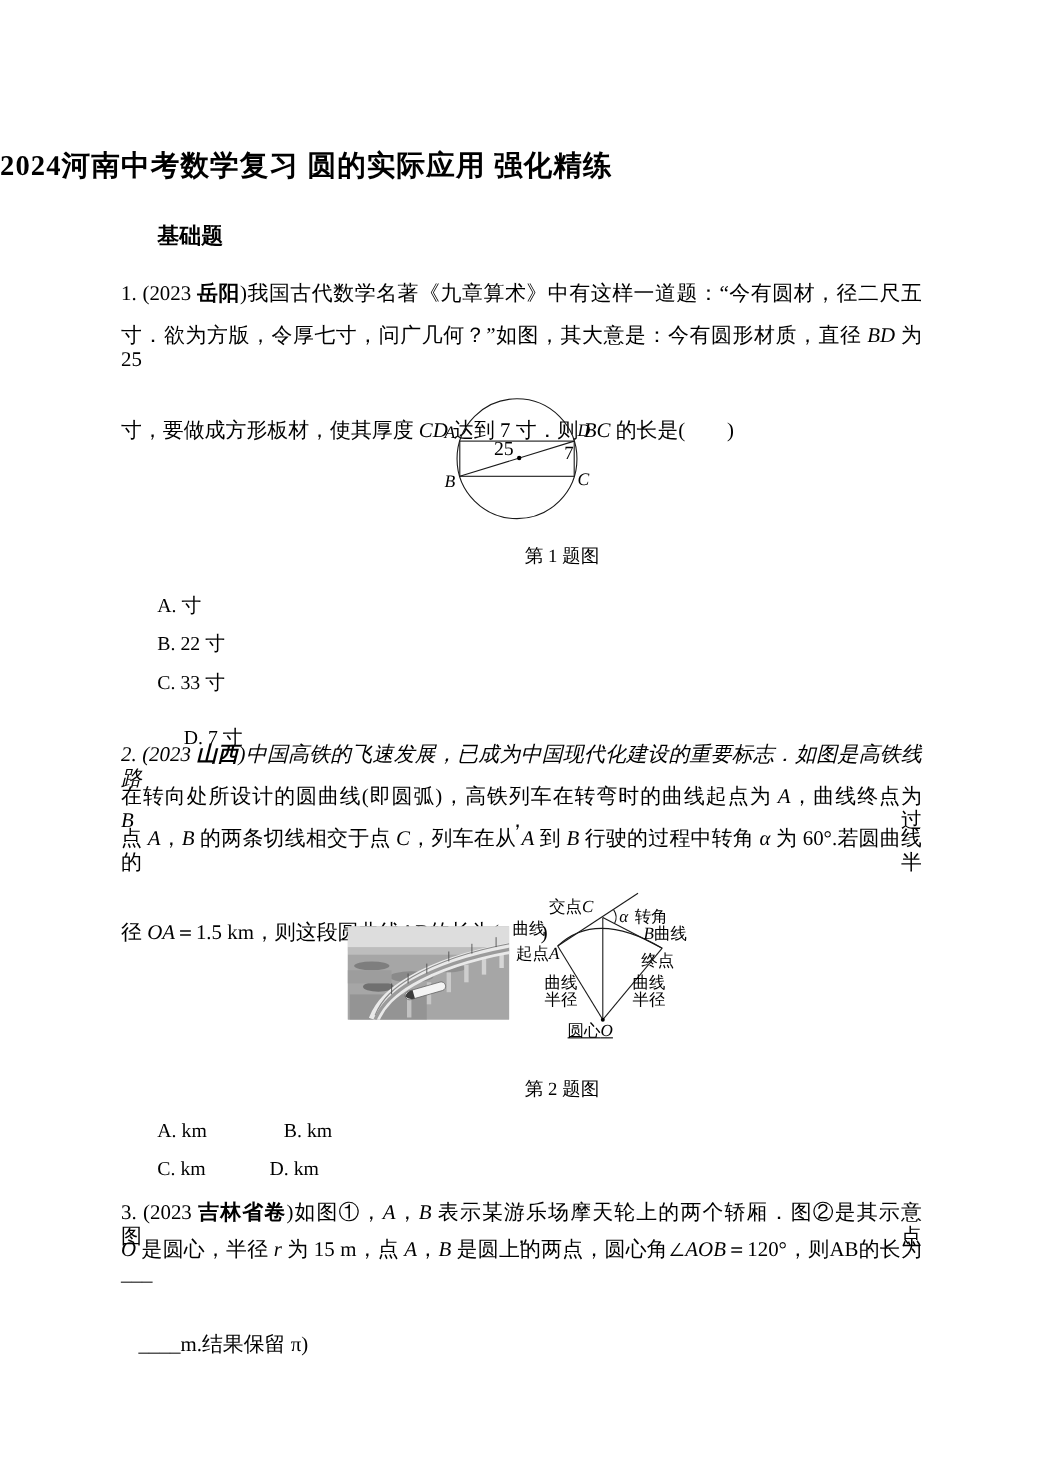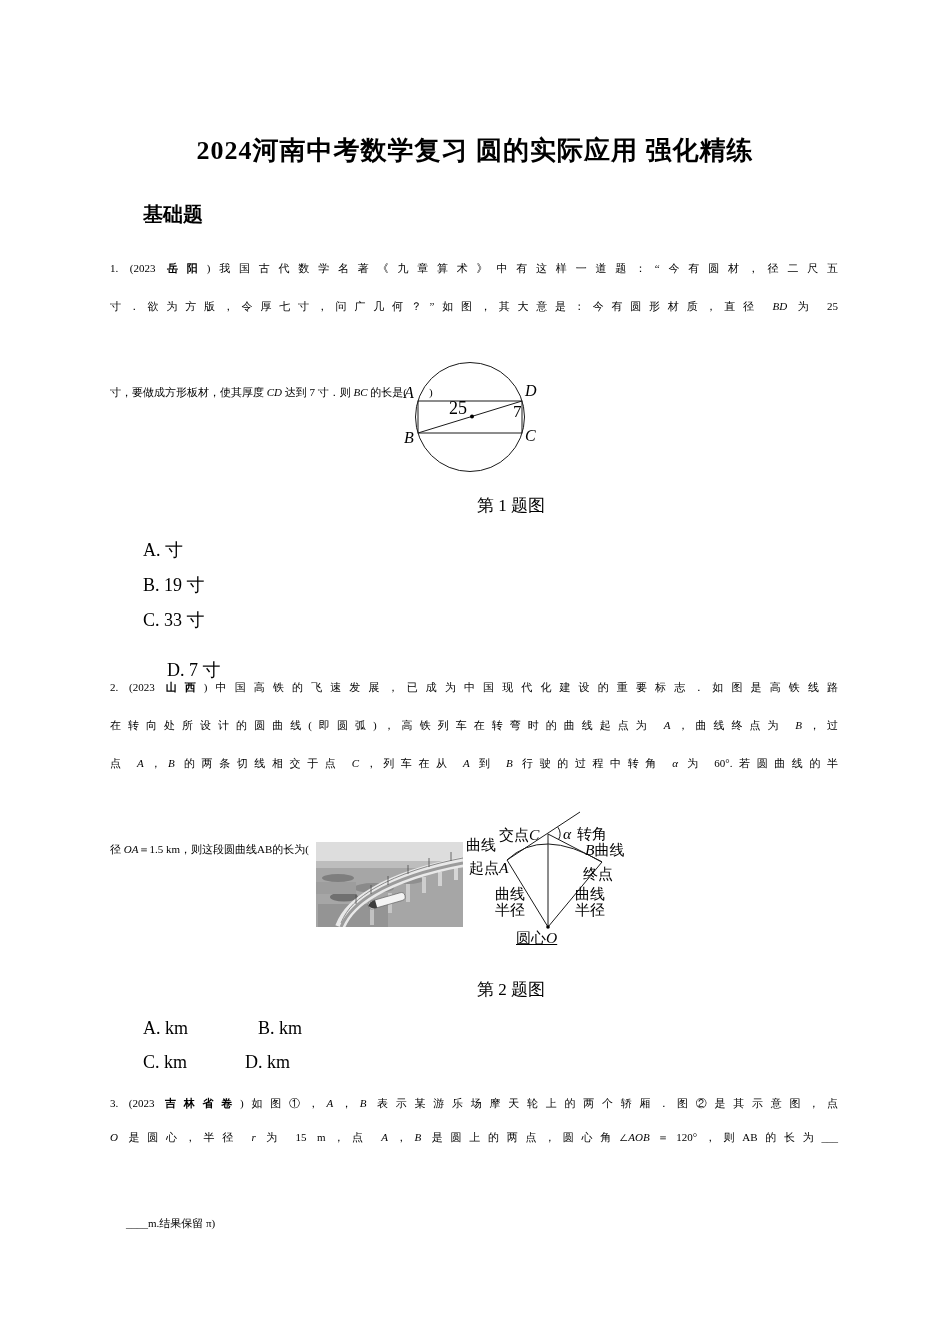--- a/index.html
+++ b/index.html
@@ -1,21 +1,21 @@
 <!DOCTYPE html>
 <html><head>
 <meta charset="utf-8">
 <style>
   html,body{margin:0;padding:0;background:#ffffff;}
   body{width:950px;height:1344px;position:relative;font-family:"Liberation Serif",serif;color:#000;}
-  .title{position:absolute;top:133px;left:0;width:950px;text-align:center;
+  .title{position:absolute;top:133px;left:0;width:950px;
          font-size:26px;font-weight:700;letter-spacing:1px;}
   .section{position:absolute;left:143px;top:201px;font-size:20px;font-weight:700;
            font-family:Liberation Sans, sans-serif;}
-  .line{position:absolute;left:110px;width:728px;font-size:11px;line-height:22px;
+  .line{position:absolute;left:110px;width:728px;font-size:19px;line-height:22px;
         text-align:justify;text-align-last:justify;}
   .line.short{text-align:left;text-align-last:auto;margin-top:48px;}
   .line i{font-style:italic;}
   .line b{font-family:"Liberation Sans",sans-serif;font-weight:700;}
   .caption{position:absolute;left:0;width:950px;text-align:center;font-size:17px;margin-left:36px;}
   .opt{position:absolute;font-size:18px;}
   .fig{position:absolute;}
   .dlabel{position:absolute;font-size:15px;line-height:16px;white-space:nowrap;}
   .dlabel i{font-style:italic;font-size:15.5px;}
   .dlabel.center2{text-align:center;}
@@ -41,25 +41,25 @@
     <text x="135" y="40" font-size="16" font-style="italic">D</text>
     <text x="14" y="87" font-size="16" font-style="italic">B</text>
     <text x="135" y="85" font-size="16" font-style="italic">C</text>
     <text x="59" y="58" font-size="18">25</text>
     <text x="123" y="61" font-size="17">7</text>
   </svg>
 </div>
 <div class="caption" style="top:494px;">第 1 题图</div>
 
 <div class="opt" style="left:143px;top:538px;">A. 寸</div>
-<div class="opt" style="left:143px;top:573px;">B. 19 寸</div>
+<div class="opt" style="left:143px;top:573px;">B. 22 寸</div>
 <div class="opt" style="left:143px;top:608px;">C. 33 寸</div>
 <div class="opt" style="left:143px;top:658px;margin-left:24px;">D. 7 寸</div>
 
-<div class="line" style="top:676px;">2. (2023 <b>山西</b>)中国高铁的飞速发展，已成为中国现代化建设的重要标志．如图是高铁线路</div>
+<div class="line" style="top:676px;font-style:italic;">2. (2023 <b>山西</b>)中国高铁的飞速发展，已成为中国现代化建设的重要标志．如图是高铁线路</div>
 <div class="line" style="top:714px;">在转向处所设计的圆曲线(即圆弧)，高铁列车在转弯时的曲线起点为 <i>A</i>，曲线终点为 <i>B</i>，过</div>
 <div class="line" style="top:752px;">点 <i>A</i>，<i>B</i> 的两条切线相交于点 <i>C</i>，列车在从 <i>A</i> 到 <i>B</i> 行驶的过程中转角 <i>α</i> 为 60°.若圆曲线的半</div>
 <div class="line short" style="top:790px;">径 <i>OA</i>＝1.5 km，则这段圆曲线AB的长为(　　)</div>
 
 <div class="fig" style="left:316px;top:842px;width:147px;height:85px;">
   <svg width="147" height="85" viewBox="0 0 147 85">
     <rect width="147" height="85" fill="#b3b3b3"></rect>
     <rect width="147" height="22" fill="#dddddd"></rect>
     <rect y="19" width="147" height="7" fill="#bdbdbd"></rect>
     <rect y="26" width="147" height="59" fill="#a6a6a6"></rect>
@@ -99,21 +99,21 @@
   <svg width="195" height="145" viewBox="0 0 195 145" style="position:absolute;left:0;top:0;">
     <line x1="52" y1="50" x2="125" y2="2" stroke="#1a1a1a" stroke-width="1"></line>
     <line x1="147" y1="52" x2="93" y2="24" stroke="#1a1a1a" stroke-width="1"></line>
     <line x1="52" y1="50" x2="93" y2="117" stroke="#1a1a1a" stroke-width="1"></line>
     <line x1="147" y1="52" x2="93" y2="117" stroke="#1a1a1a" stroke-width="1"></line>
     <line x1="93" y1="24" x2="93" y2="117" stroke="#1a1a1a" stroke-width="1"></line>
     <path d="M52,50 Q87,17 147,52" fill="none" stroke="#1a1a1a" stroke-width="1"></path>
     <path d="M102.9,17.2 A12,12 0 0 1 103.7,29.5" fill="none" stroke="#1a1a1a" stroke-width="1"></path>
     <circle cx="93" cy="117" r="1.8" fill="#000"></circle>
   </svg>
-  <div class="dlabel" style="left:44px;top:7px;margin-top:10px;">交点<i>C</i></div>
+  <div class="dlabel" style="left:44px;top:7px;">交点<i>C</i></div>
   <div class="dlabel" style="left:108px;top:16px;"><i>α</i></div>
   <div class="dlabel" style="left:122px;top:16px;">转角</div>
   <div class="dlabel" style="left:11px;top:27px;">曲线</div>
   <div class="dlabel" style="left:14px;top:50px;">起点<i>A</i></div>
   <div class="dlabel" style="left:130px;top:32px;"><i>B</i>曲线</div>
   <div class="dlabel" style="left:128px;top:56px;">终点</div>
   <div class="dlabel center2" style="left:32px;top:76px;width:46px;">曲线<br>半径</div>
   <div class="dlabel center2" style="left:112px;top:76px;width:46px;">曲线<br>半径</div>
   <div class="dlabel" style="left:61px;top:120px;text-decoration:underline;">圆心<i>O</i></div>
 </div>

